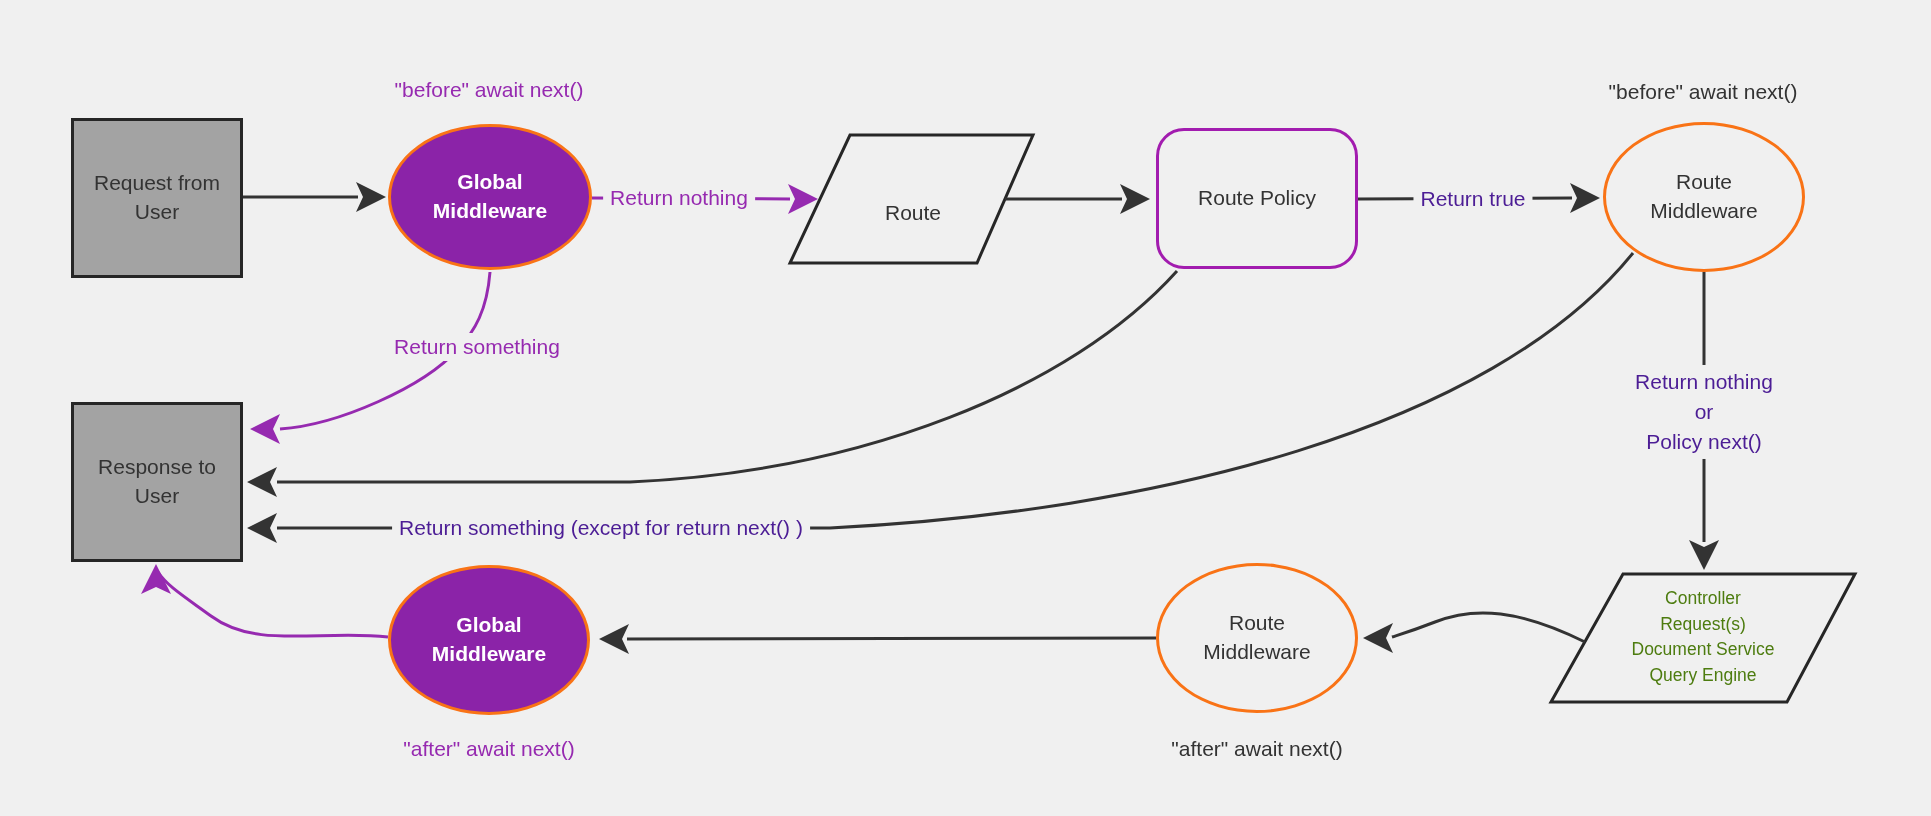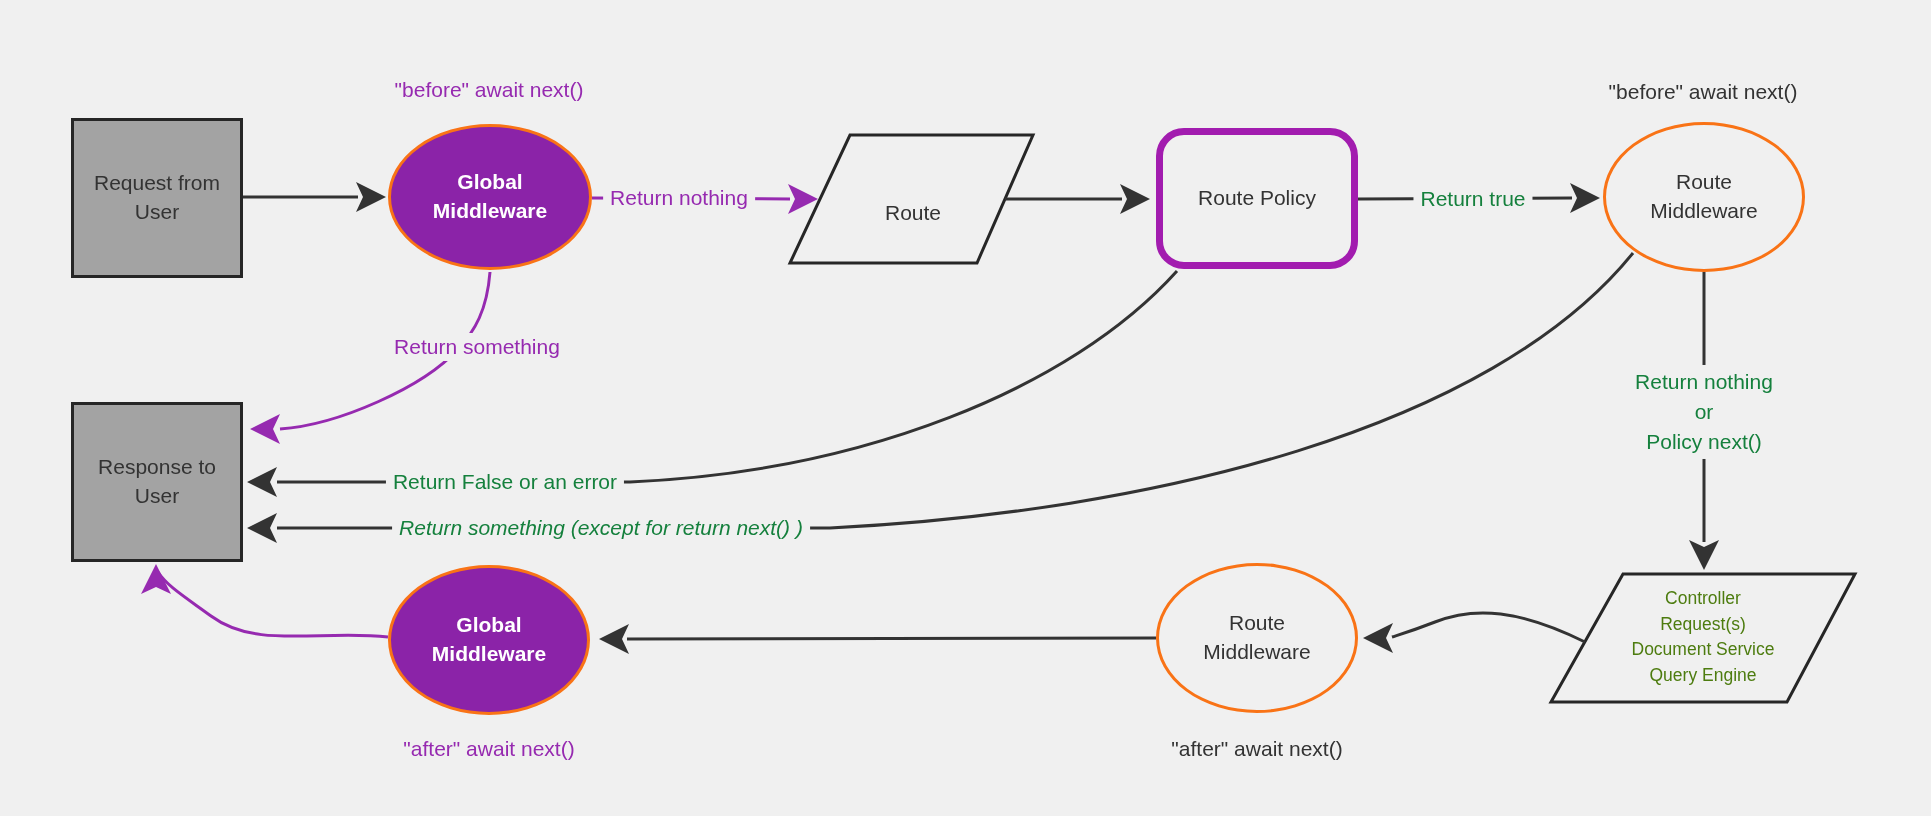--- a/index.html
+++ b/index.html
@@ -6,25 +6,25 @@
   #diagram{
     position:relative;width:1931px;height:816px;background:#f0f0f0;
     font-family:"Liberation Sans","DejaVu Sans",sans-serif;color:#333;overflow:hidden;
   }
   #edges{position:absolute;left:0;top:0;z-index:1;}
   .node{position:absolute;box-sizing:border-box;display:flex;align-items:center;justify-content:center;
     text-align:center;font-size:21px;line-height:1.38;color:#333;z-index:2;}
   .rect-node{border:3px solid #262626;background:#a3a3a3;}
   .ellipse-node{border:3px solid #f97316;background:#f0f0f0;border-radius:50%;}
   .purple-node{background:#8b23a8;color:#ffffff;font-weight:bold;}
-  .round-node{border:7px solid #a21caf;background:#f0f0f0;border-radius:28px;}
+  .round-node{border:3px solid #a21caf;background:#f0f0f0;border-radius:28px;}
   .node-inner{max-width:152px;}
   .para-text{position:absolute;z-index:2;text-align:center;font-size:17.5px;line-height:1.47;color:#4d7c0f;}
   .edge-label{position:absolute;z-index:3;transform:translate(-50%,-50%);background:#f0f0f0;
-    padding:2px 7px;font-size:21px;white-space:nowrap;text-align:center;color:#15803d;}
+    padding:2px 7px;font-size:21px;white-space:nowrap;text-align:center;color:#4c1d95;}
   .free-label{position:absolute;z-index:3;transform:translate(-50%,-50%);font-size:21px;white-space:nowrap;color:#333;}
   .purple-text{color:#962ab0;}
   .multiline{line-height:1.43;}
 </style>
 </head>
 <body>
 
 <div id="diagram">
 
   <svg id="edges" width="1931" height="816" viewBox="0 0 1931 816">
@@ -114,21 +114,20 @@
   <div class="edge-label" style="left:1473px;top:199px;">Return true</div>
 
   <div class="edge-label multiline" style="left:1704px;top:412px;">
     <div>Return nothing</div>
     <div>or</div>
     <div>Policy next()</div>
   </div>
 
   <div class="edge-label purple-text" style="left:477px;top:347px;">Return something</div>
 
-  <div class="edge-label" style="left:505px;top:482px;">Return False or an error</div>
 
-  <div class="edge-label" style="left:601px;top:528px;font-style:italic;">Return something (except for return next() )</div>
+  <div class="edge-label" style="left:601px;top:528px;">Return something (except for return next() )</div>
 
   <div class="free-label purple-text" style="left:489px;top:749px;">"after" await next()</div>
 
   <div class="free-label" style="left:1257px;top:749px;">"after" await next()</div>
 
 </div>
 
 </body></html>

